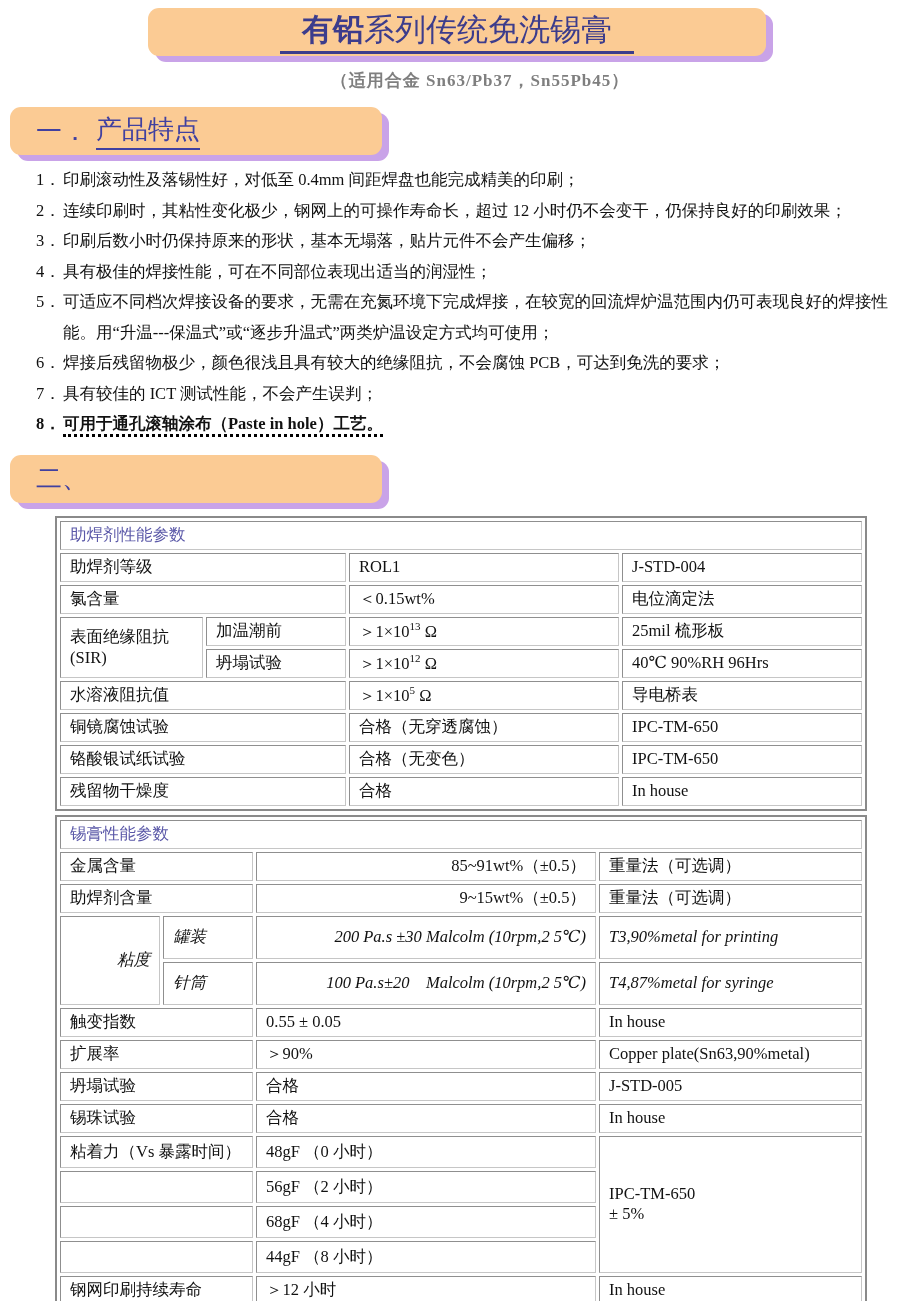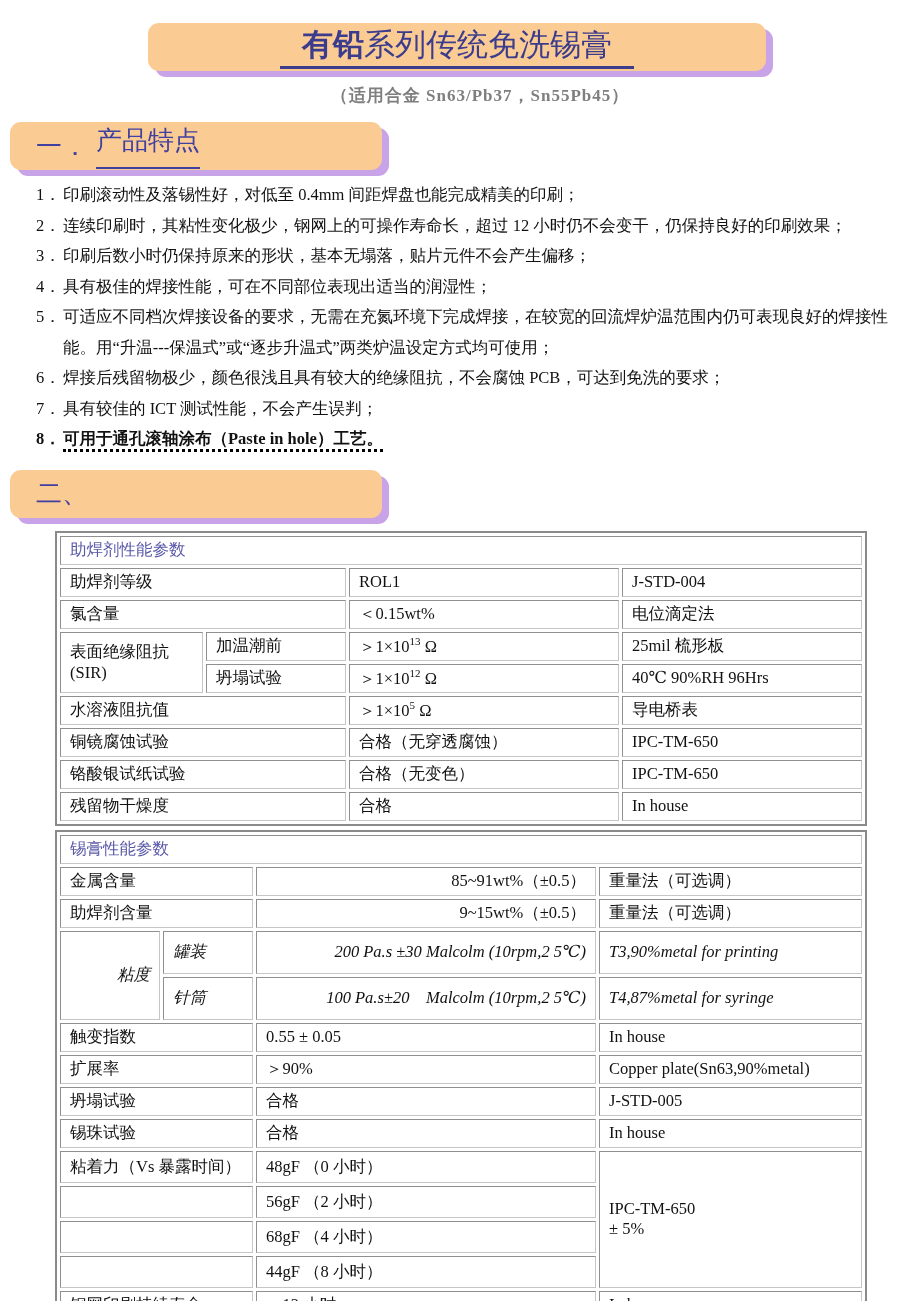--- a/index.html
+++ b/index.html
@@ -11,21 +11,21 @@
     position: relative;
   }
 
   
   .banner {
     background: #fbcb94;
     border-radius: 11px;
     box-shadow: 7px 6px 0 0 #c9a3e8;
   }
   .title-banner {
-    margin: 23px 0 0 148px;
+    margin: 8px 0 0 148px;
     width: 618px; height: 48px;
     display: flex; align-items: center; justify-content: center; font-family: Liberation Serif, serif;
   }
   .title-text {
     font-size: 31px; color: #3c3c8c;
     border-bottom: 3px solid #3c3c8c;
     padding: 0 22px 1px 22px;
     line-height: 40px;
     white-space: nowrap;
   }
@@ -42,21 +42,21 @@
   .section-banner {
     margin: 15px 0 0 10px;
     width: 372px; height: 48px;
     display: flex; align-items: center;
     padding-left: 26px;
     font-size: 26px; color: #4040a0;
     white-space: nowrap;
   }
   .section-banner .sec-title {
     border-bottom: 2px solid #4040a0;
-    margin-left: 8px; padding-bottom: 9px;
+    margin-left: 8px; padding-bottom: 1px;
   }
 
   
   .feature-list { margin: 10px 10px 0 30px; }
   .feature-item {
     display: flex;
     font-size: 16.5px;
     line-height: 30.5px;
   }
   .feature-item .num { width: 33px; flex: 0 0 33px; text-align: left; padding-left: 6px; }

